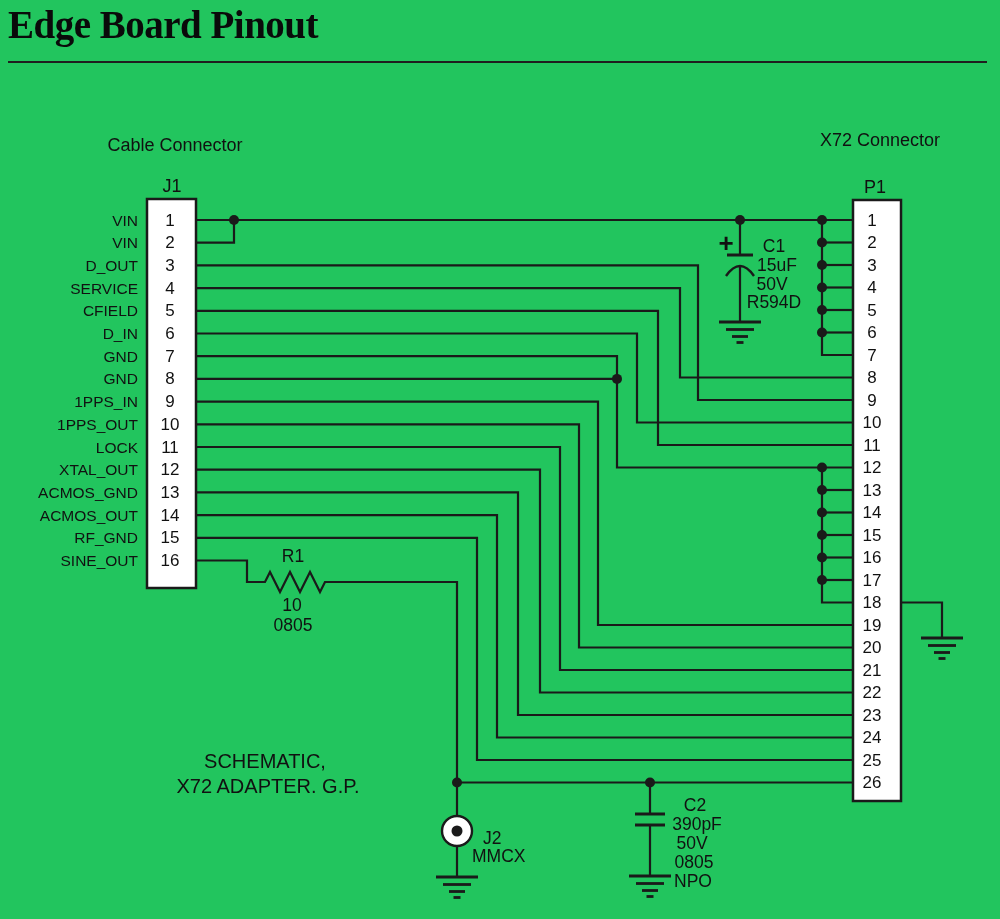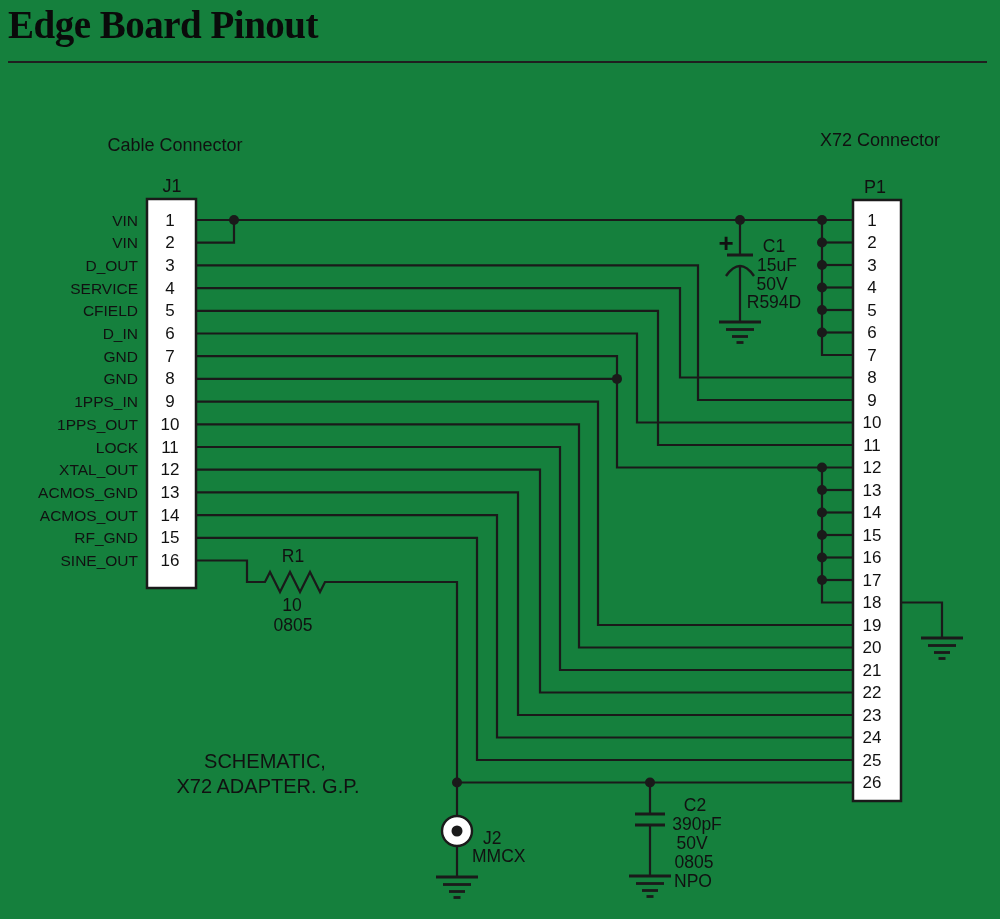--- a/index.html
+++ b/index.html
@@ -1,16 +1,16 @@
 <!DOCTYPE html>
 <html><head>
 <meta charset="utf-8">
 <style>
   html,body { margin:0; padding:0; background:#ffffff; }
-  .page { position:relative; width:1000px; height:919px; background:#15803d;
+  .page { position:relative; width:1000px; height:919px; background:#22c55e;
           font-family:"Liberation Sans", sans-serif; overflow:hidden; }
   .doc-title { position:absolute; left:8px; top:2px; margin:0;
                font-family:"Liberation Serif", serif; font-weight:bold;
                font-size:39px; color:#0a0a0a; letter-spacing:-0.5px; }
   .title-rule { position:absolute; left:8px; top:61px; width:979px; height:0;
                 border-top:2px solid #1f1f1f; }
   svg { position:absolute; left:0; top:0; }
   svg text { fill:#111111; font-family:"Liberation Sans", sans-serif; }
 </style>
 </head>

